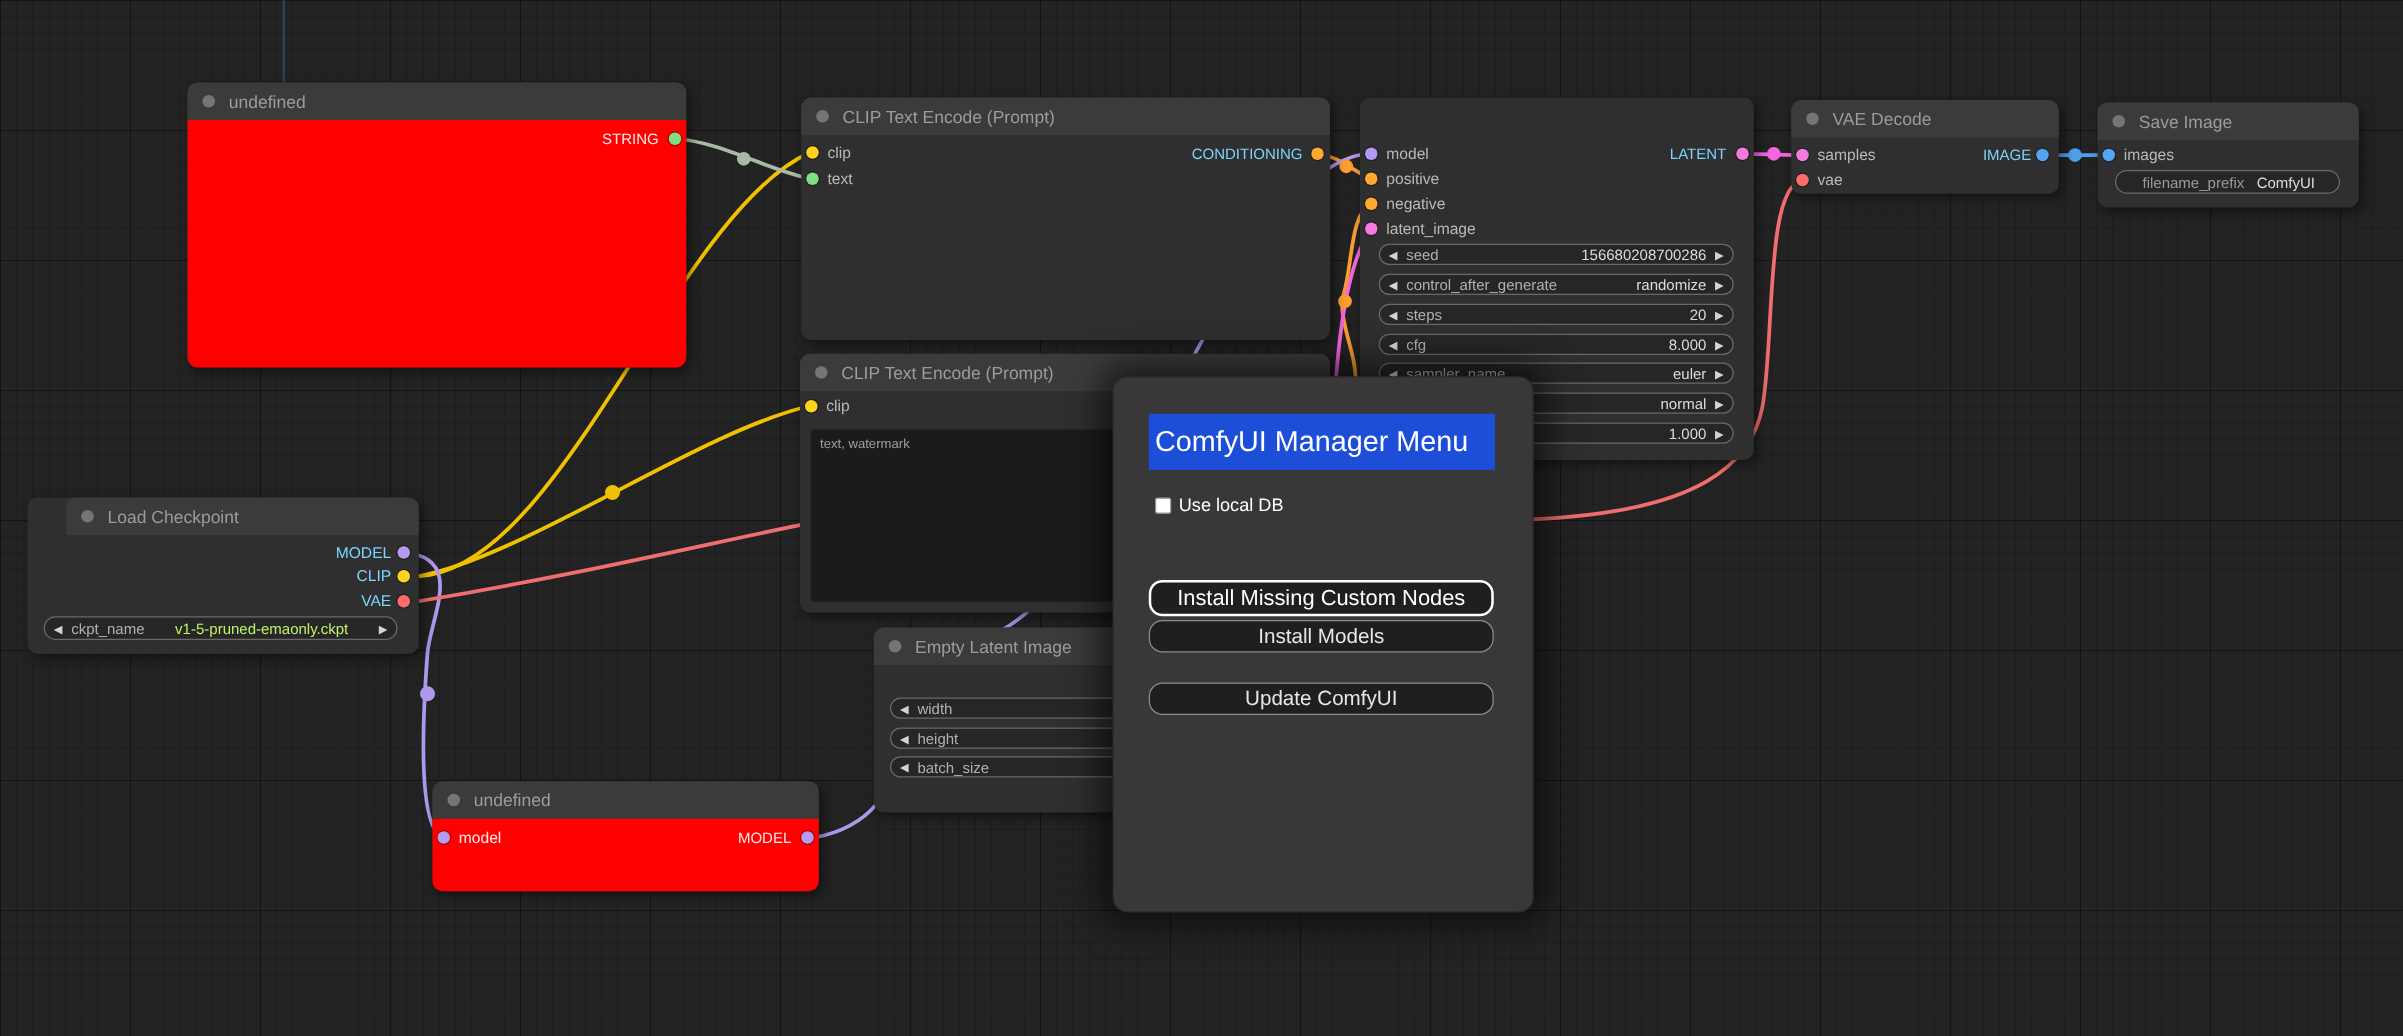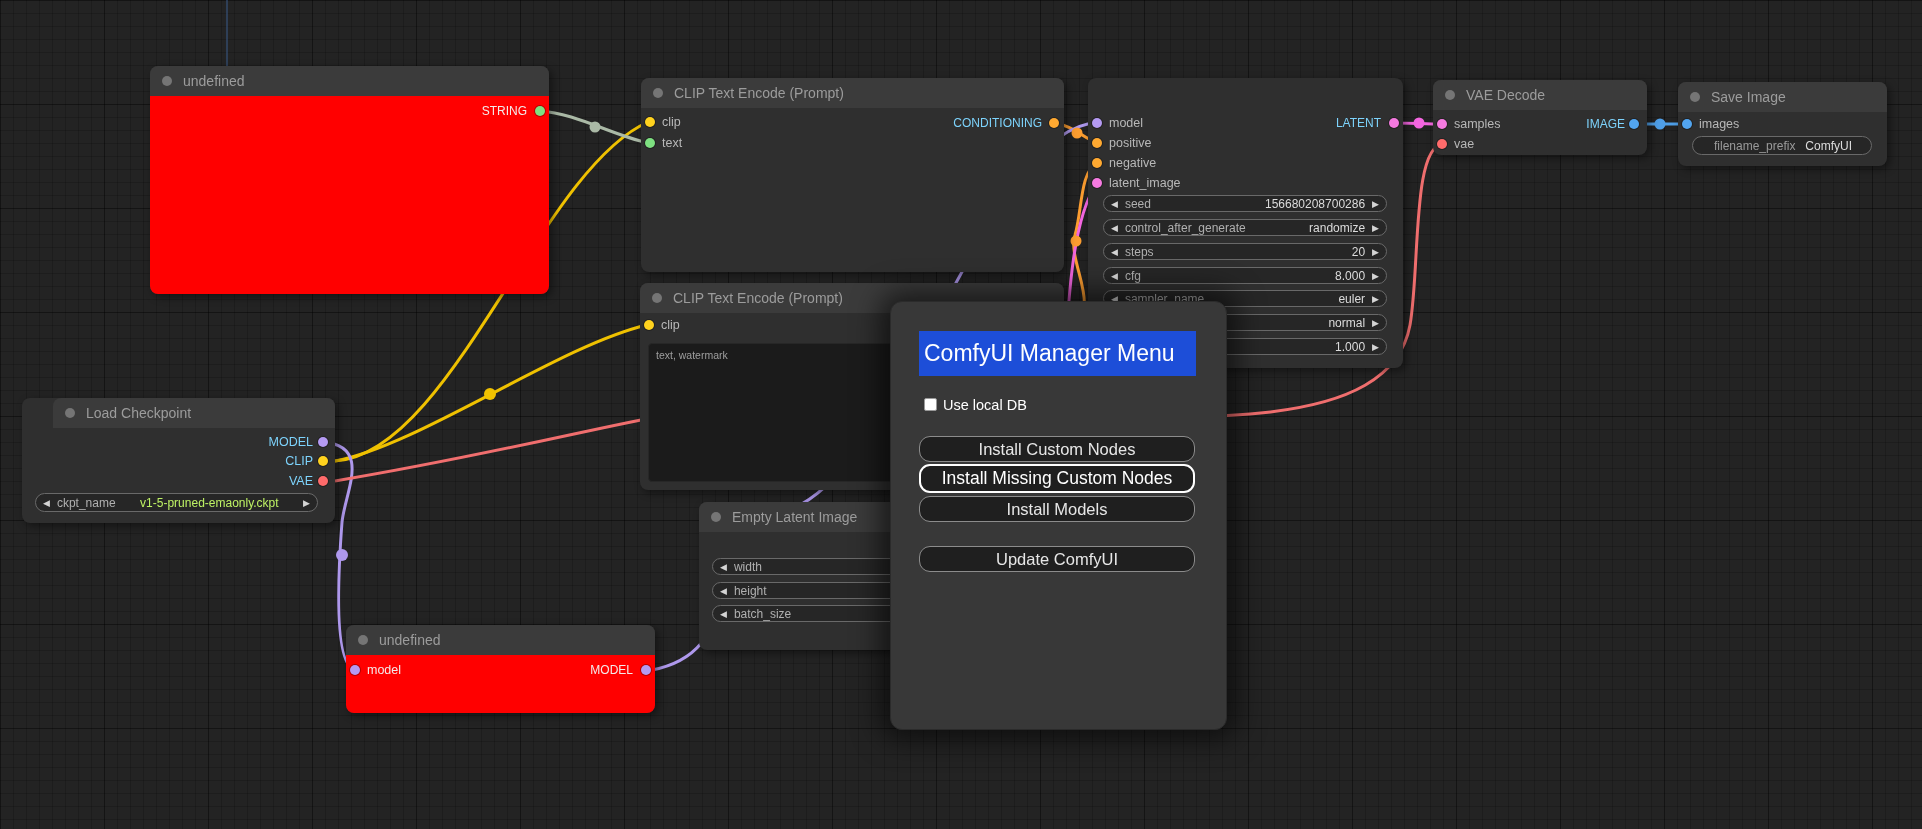--- a/index.html
+++ b/index.html
@@ -318,17 +318,16 @@
       <span class="out-label on-red" style="font-size:12px;">MODEL</span>
       <span class="dot out" style="background:#b49af2;"></span>
     </div>
   </div>
 </div>
 
 <div class="mgr-dialog">
   <div class="mgr-title">ComfyUI Manager Menu</div>
   <span class="mgr-checkbox"></span>
   <span class="mgr-checkbox-label">Use local DB</span>
-  <button class="mgr-btn" style="top:134px;">Install Custom Nodes</button>
   <button class="mgr-btn highlight" style="top:162px;">Install Missing Custom Nodes</button>
   <button class="mgr-btn" style="top:194px;">Install Models</button>
   <button class="mgr-btn" style="top:244px;">Update ComfyUI</button>
 </div>
 
 </body></html>

